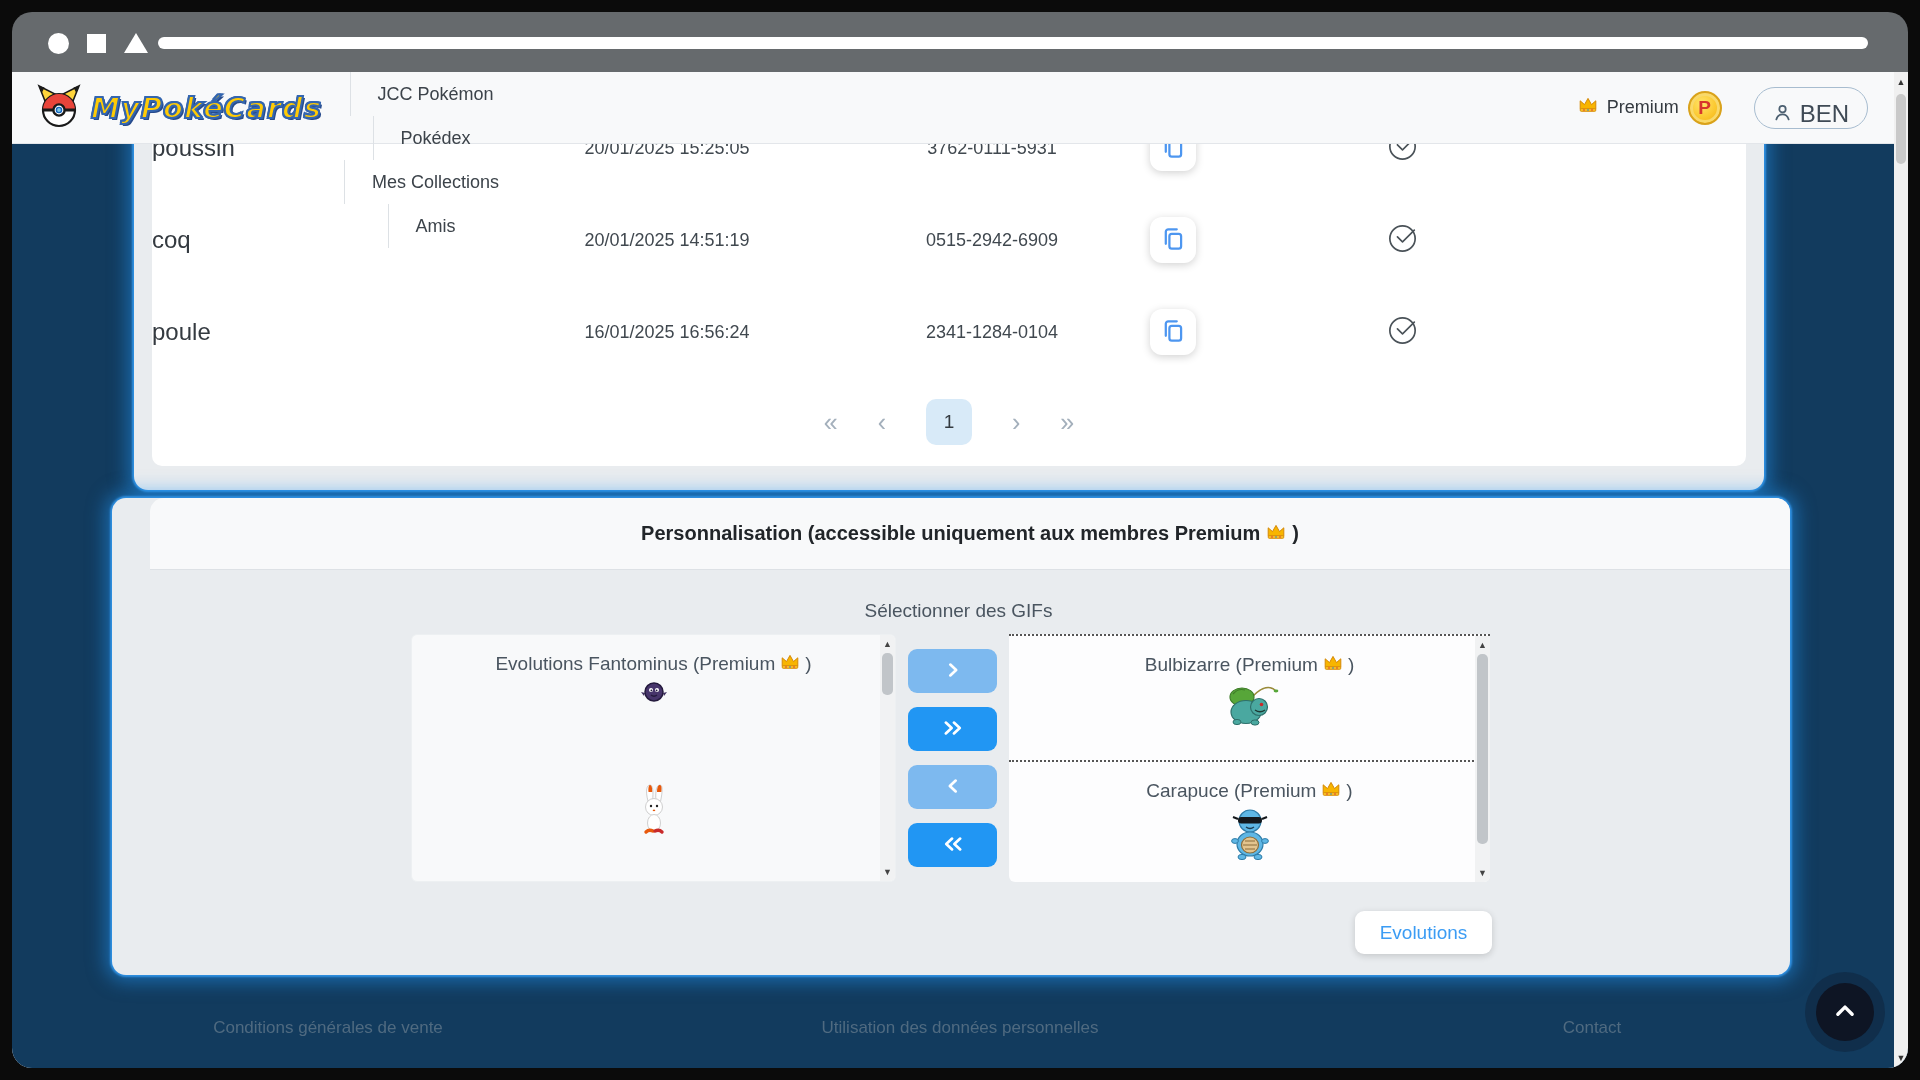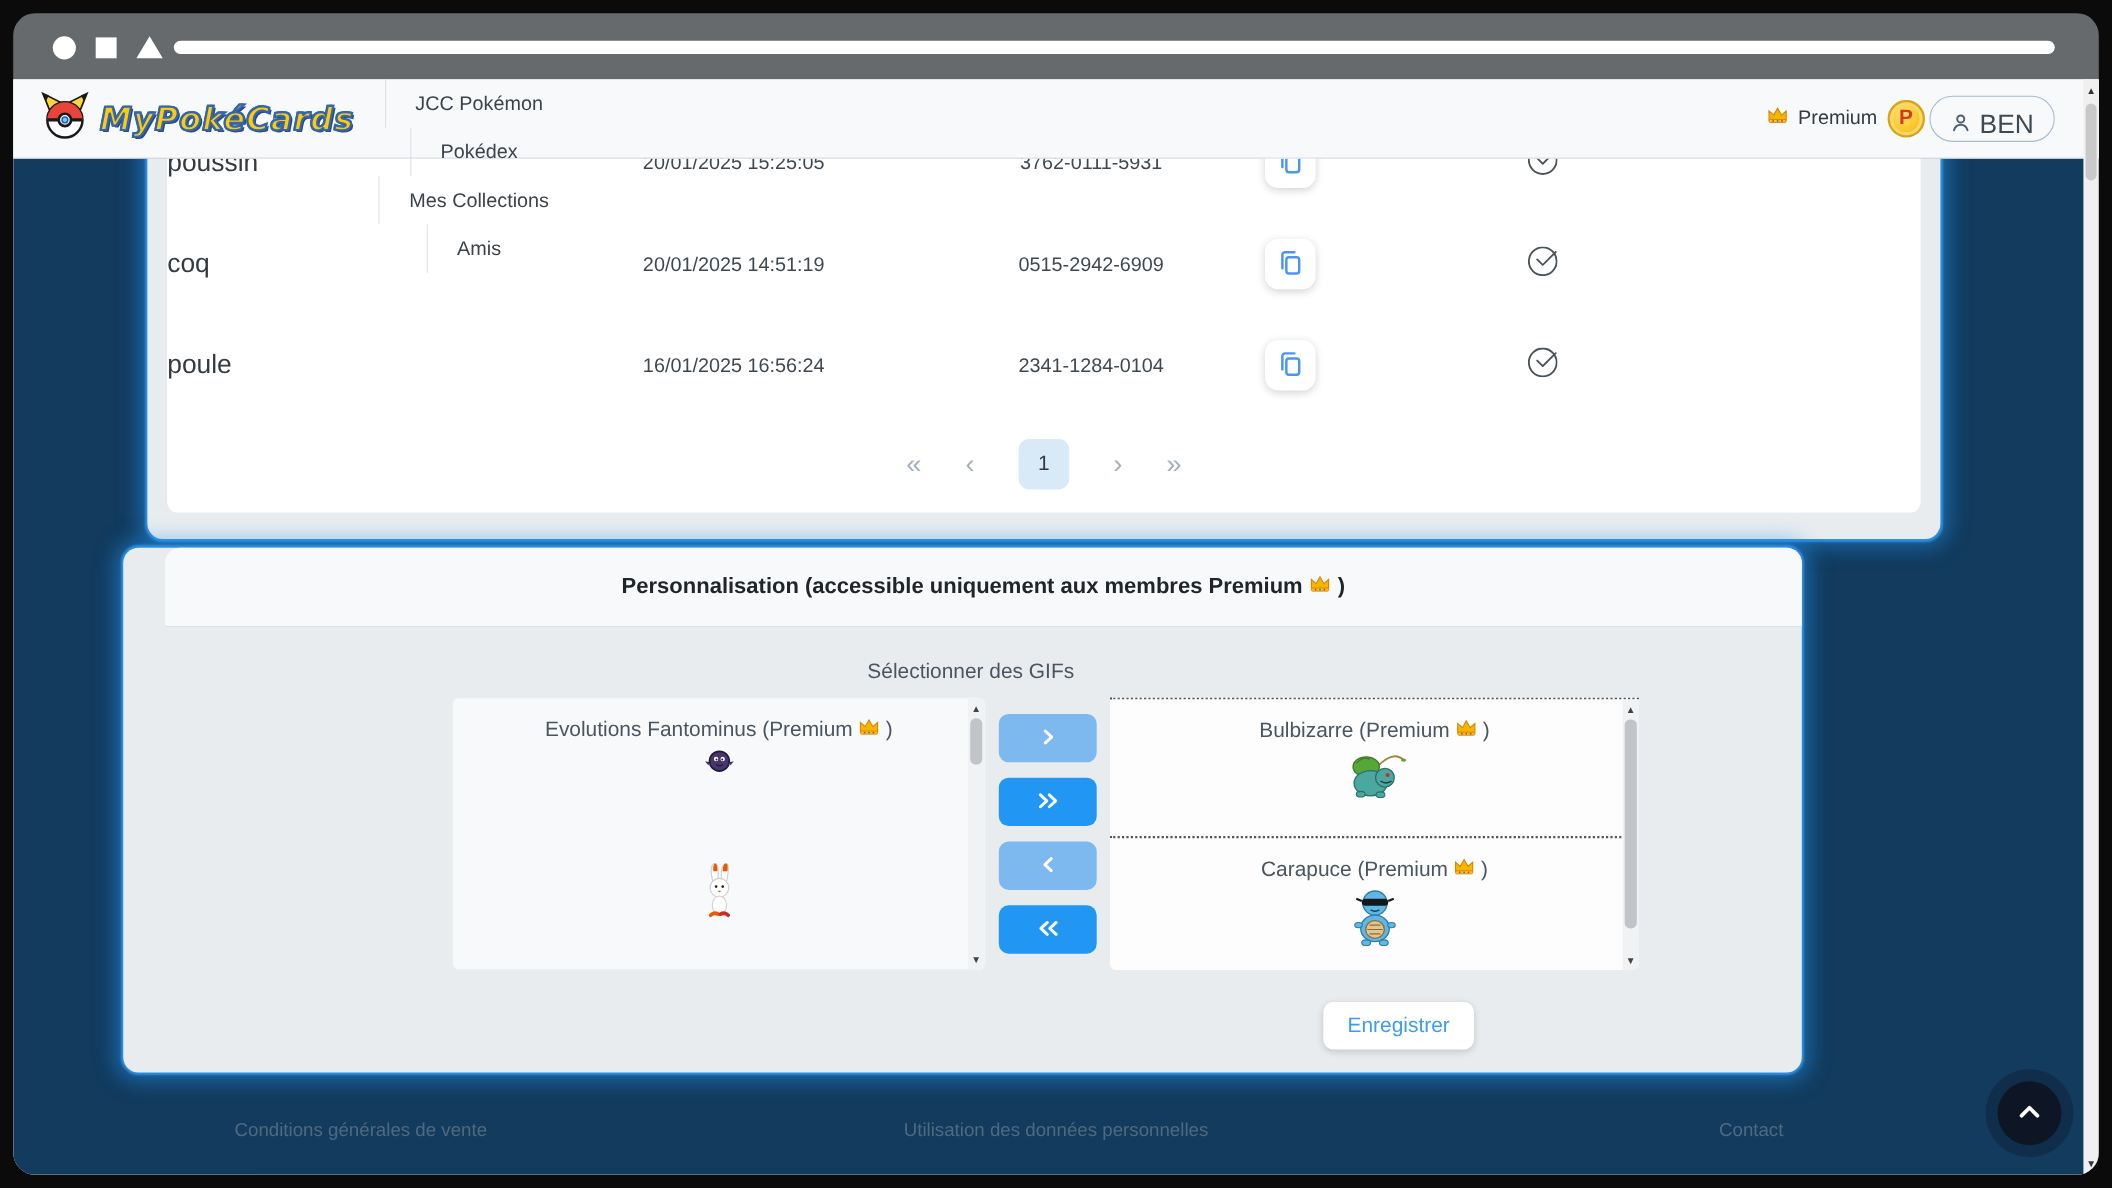--- a/index.html
+++ b/index.html
@@ -27,21 +27,21 @@
                  background:#f8f9fa; border-bottom:1px solid #e3e6ea;
                  display:flex; align-items:center; }
   .logo { display:flex; align-items:center; gap:9px; margin-left:24px; padding-right:22px; }
   .logo-text { font-family:"DejaVu Sans", sans-serif; font-size:29px; font-weight:900;
                font-style:italic; letter-spacing:1px; color:#ffcb05;
                -webkit-text-stroke:2px #3466af;
                text-shadow:2px 2px 0 #274b8c, -1px -1px 0 #3466af, 1px -1px 0 #3466af, -1px 1px 0 #3466af; }
   .main-nav { display:flex; align-items:center; height:100%;flex-direction:column; }
   .nav-sep { width:1px; height:44px; background:#dde1e5; }
   .nav-item { padding:0 27px; font-size:18px; color:#3c434a; cursor:pointer; }
-  .header-right { margin-left:auto; display:flex; align-items:center; gap:4px; margin-right:40px; }
+  .header-right { margin-left:auto; display:flex; align-items:center; gap:32px; margin-right:40px; }
   .premium-wrap { display:flex; align-items:center; gap:9px; font-size:18px; color:#343a40; }
   .coin { width:34px; height:34px; border-radius:50%;
           background:radial-gradient(circle at 40% 35%, #ffe46a 0%, #fbc62c 55%, #eaa712 100%);
           border:2px solid #d9a21b; box-shadow:inset 0 0 0 3px #f9d96a;
           display:flex; align-items:center; justify-content:center;
           color:#d7362c; font-weight:900; font-size:19px; }
   .user-pill { display:flex; align-items:flex-end; gap:8px; height:42px; padding:0 18px;
                border:1.5px solid #a7bccf; border-radius:21px; background:transparent;
                font-size:24px; color:#3f4a55; cursor:pointer; }
 
@@ -67,21 +67,21 @@
               display:flex; align-items:center; justify-content:center; margin-left:8px; }
   .c-check { display:flex; justify-content:center; }
   .pagination { position:absolute; left:0; right:0; bottom:12px; height:64px;
                 display:flex; align-items:center; justify-content:center; gap:40px; }
   .pg-nav { font-size:25px; color:#a4b0bc; cursor:pointer; line-height:1; }
   .pg-current { width:46px; height:46px; background:#d8eaf8; border-radius:10px;
                 display:flex; align-items:center; justify-content:center;
                 font-size:19px; color:#343a40; cursor:pointer; }
 
   
-  .card-perso { position:absolute; left:100px; top:354px; width:1526px; height:477px;
+  .card-perso { position:absolute; left:100px; top:354px; width:1678px; height:477px;
                 background:#e9ecef; border-radius:14px;padding-left:38px; }
   .perso-header { height:72px; background:#f8f9fa; border-radius:14px 14px 0 0;
                   border-bottom:1px solid #dde1e5; display:flex; align-items:center;
                   justify-content:center; gap:6px; font-size:20px; font-weight:bold; color:#212529; }
   .perso-body { position:absolute; top:72px; left:0; right:0; bottom:0; }
   .gifs-subtitle { position:absolute; top:30px; left:15px; right:0; text-align:center;
                    font-size:19px; color:#4a5560; }
   .picker { position:absolute; left:299px; top:64px; height:248px; display:flex; gap:12px; }
   .giflist { position:relative; height:248px; overflow:hidden; }
   .giflist.left  { width:485px; background:#f8f9fa; border-radius:6px; border:1px solid #edf0f2; }
@@ -366,21 +366,21 @@
                     </svg>
                   </div>
   </div>
 <div class="sb">
                   <div class="arr up">▲</div>
                   <div class="thumb" style="top:18px;height:190px"></div>
                   <div class="arr down">▼</div>
                 </div>
               </div>
           </div>
-          <button class="save-btn">Enregistrer</button>
+          <button class="save-btn">Evolutions</button>
         </div>
       </section>
 
       <div class="footer" id="footer-links">
           <a class="f-link">Conditions générales de vente</a>
           <a class="f-link">Utilisation des données personnelles</a>
           <a class="f-link">Contact</a>
         </div>
 
       <button class="scrolltop">

